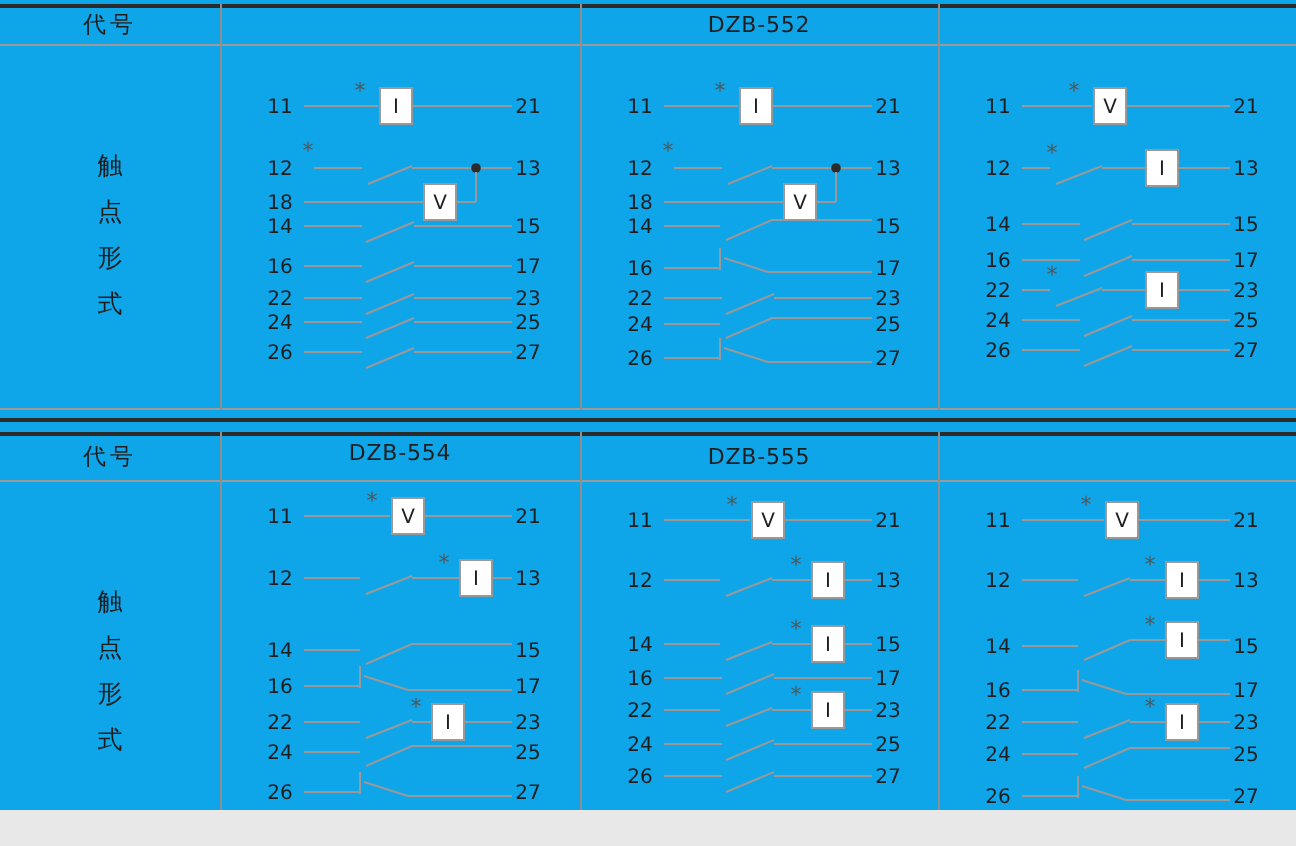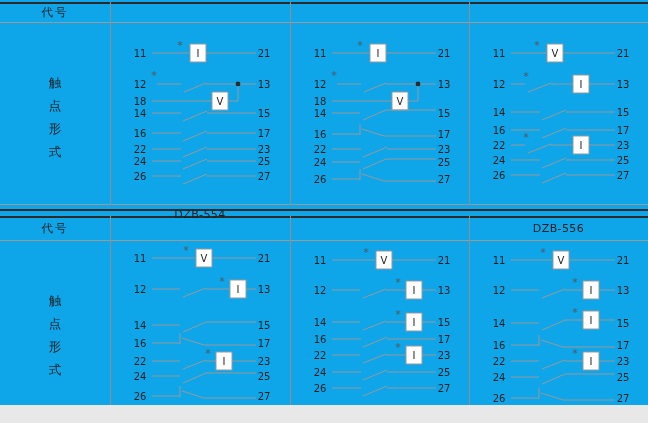--- a/index.html
+++ b/index.html
@@ -30,20 +30,21 @@
   <div class="hr thick" style="top:2px"></div>
   <div class="hr thin" style="top:22px"></div>
   <div class="hr thin" style="top:204px"></div>
   <div class="hr thick" style="top:209px"></div>
 
   <div class="vr" style="left:110px;top:2px;height:203px"></div>
   <div class="vr" style="left:290px;top:2px;height:203px"></div>
   <div class="vr" style="left:469px;top:2px;height:203px"></div>
 
   <div class="hcell code" style="left:0;top:3px;width:110px;height:19px">代号</div>
+  <div class="hcell" style="left:290px;top:3px;width:179px;height:19px">DZB-552</div>
 
   <div class="vlabel" style="left:0;top:24px;width:110px;height:180px;padding-top:6px;box-sizing:border-box">
     <span>触</span>
     <span>点</span>
     <span>形</span>
     <span>式</span>
   </div>
 
   <svg class="diagram" style="left:110px;top:24px" width="180" height="180">
       <text x="30" y="32.5" text-anchor="middle" font-size="10" fill="#1e1e1e" font-family="&quot;DejaVu Sans&quot;,&quot;Liberation Sans&quot;,sans-serif">11</text>
@@ -191,22 +192,22 @@
 
   <div class="hr thick" style="top:216px"></div>
   <div class="hr thin" style="top:240px"></div>
   <div class="hr thick" style="top:418px"></div>
 
   <div class="vr" style="left:110px;top:216px;height:202px"></div>
   <div class="vr" style="left:290px;top:216px;height:202px"></div>
   <div class="vr" style="left:469px;top:216px;height:202px"></div>
 
   <div class="hcell code" style="left:0;top:218px;width:110px;height:21px">代号</div>
-  <div class="hcell" style="left:110px;top:204px;width:180px;height:21px">DZB-554</div>
-  <div class="hcell" style="left:469px;top:218px;width:179px;height:21px">DZB-556</div>
+  <div class="hcell" style="left:110px;top:216px;width:180px;height:21px">DZB-554</div>
+  <div class="hcell" style="left:290px;top:218px;width:179px;height:21px">DZB-555</div>
 
   <div class="vlabel" style="left:0;top:241px;width:110px;height:177px;padding-top:10px;box-sizing:border-box">
     <span>触</span>
     <span>点</span>
     <span>形</span>
     <span>式</span>
   </div>
 
   <svg class="diagram" style="left:110px;top:241px" width="180" height="177">
       <text x="30" y="20.5" text-anchor="middle" font-size="10" fill="#1e1e1e" font-family="&quot;DejaVu Sans&quot;,&quot;Liberation Sans&quot;,sans-serif">11</text>

